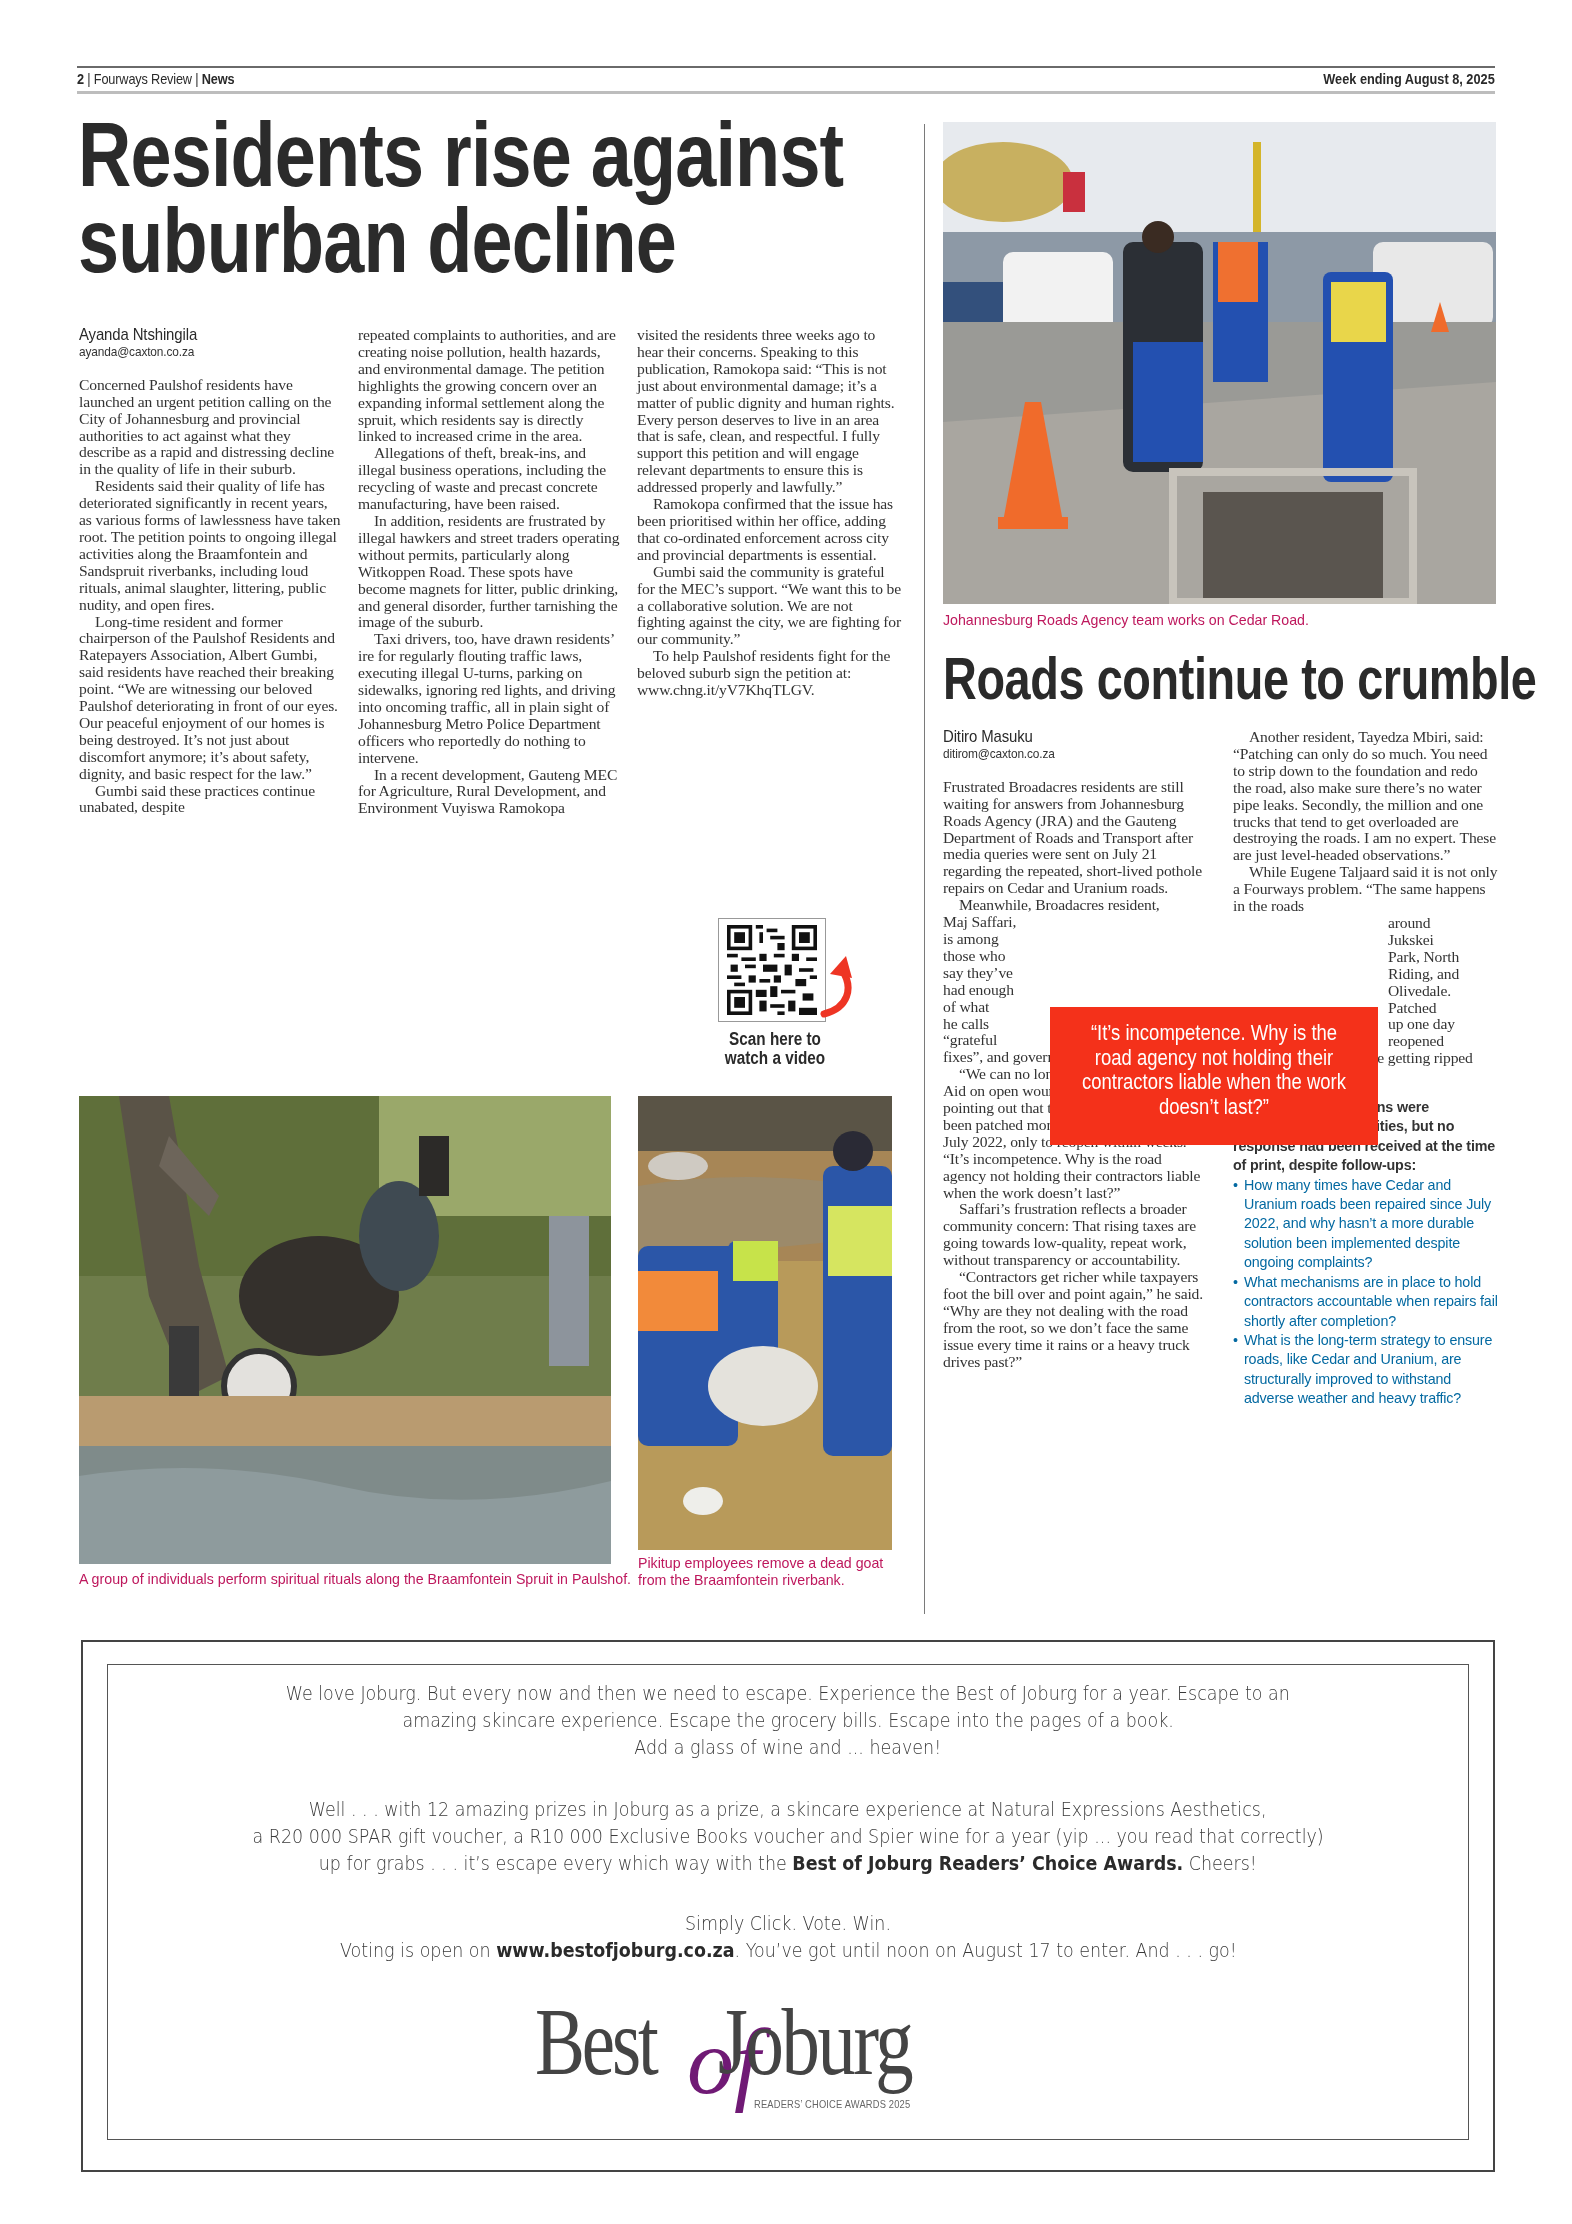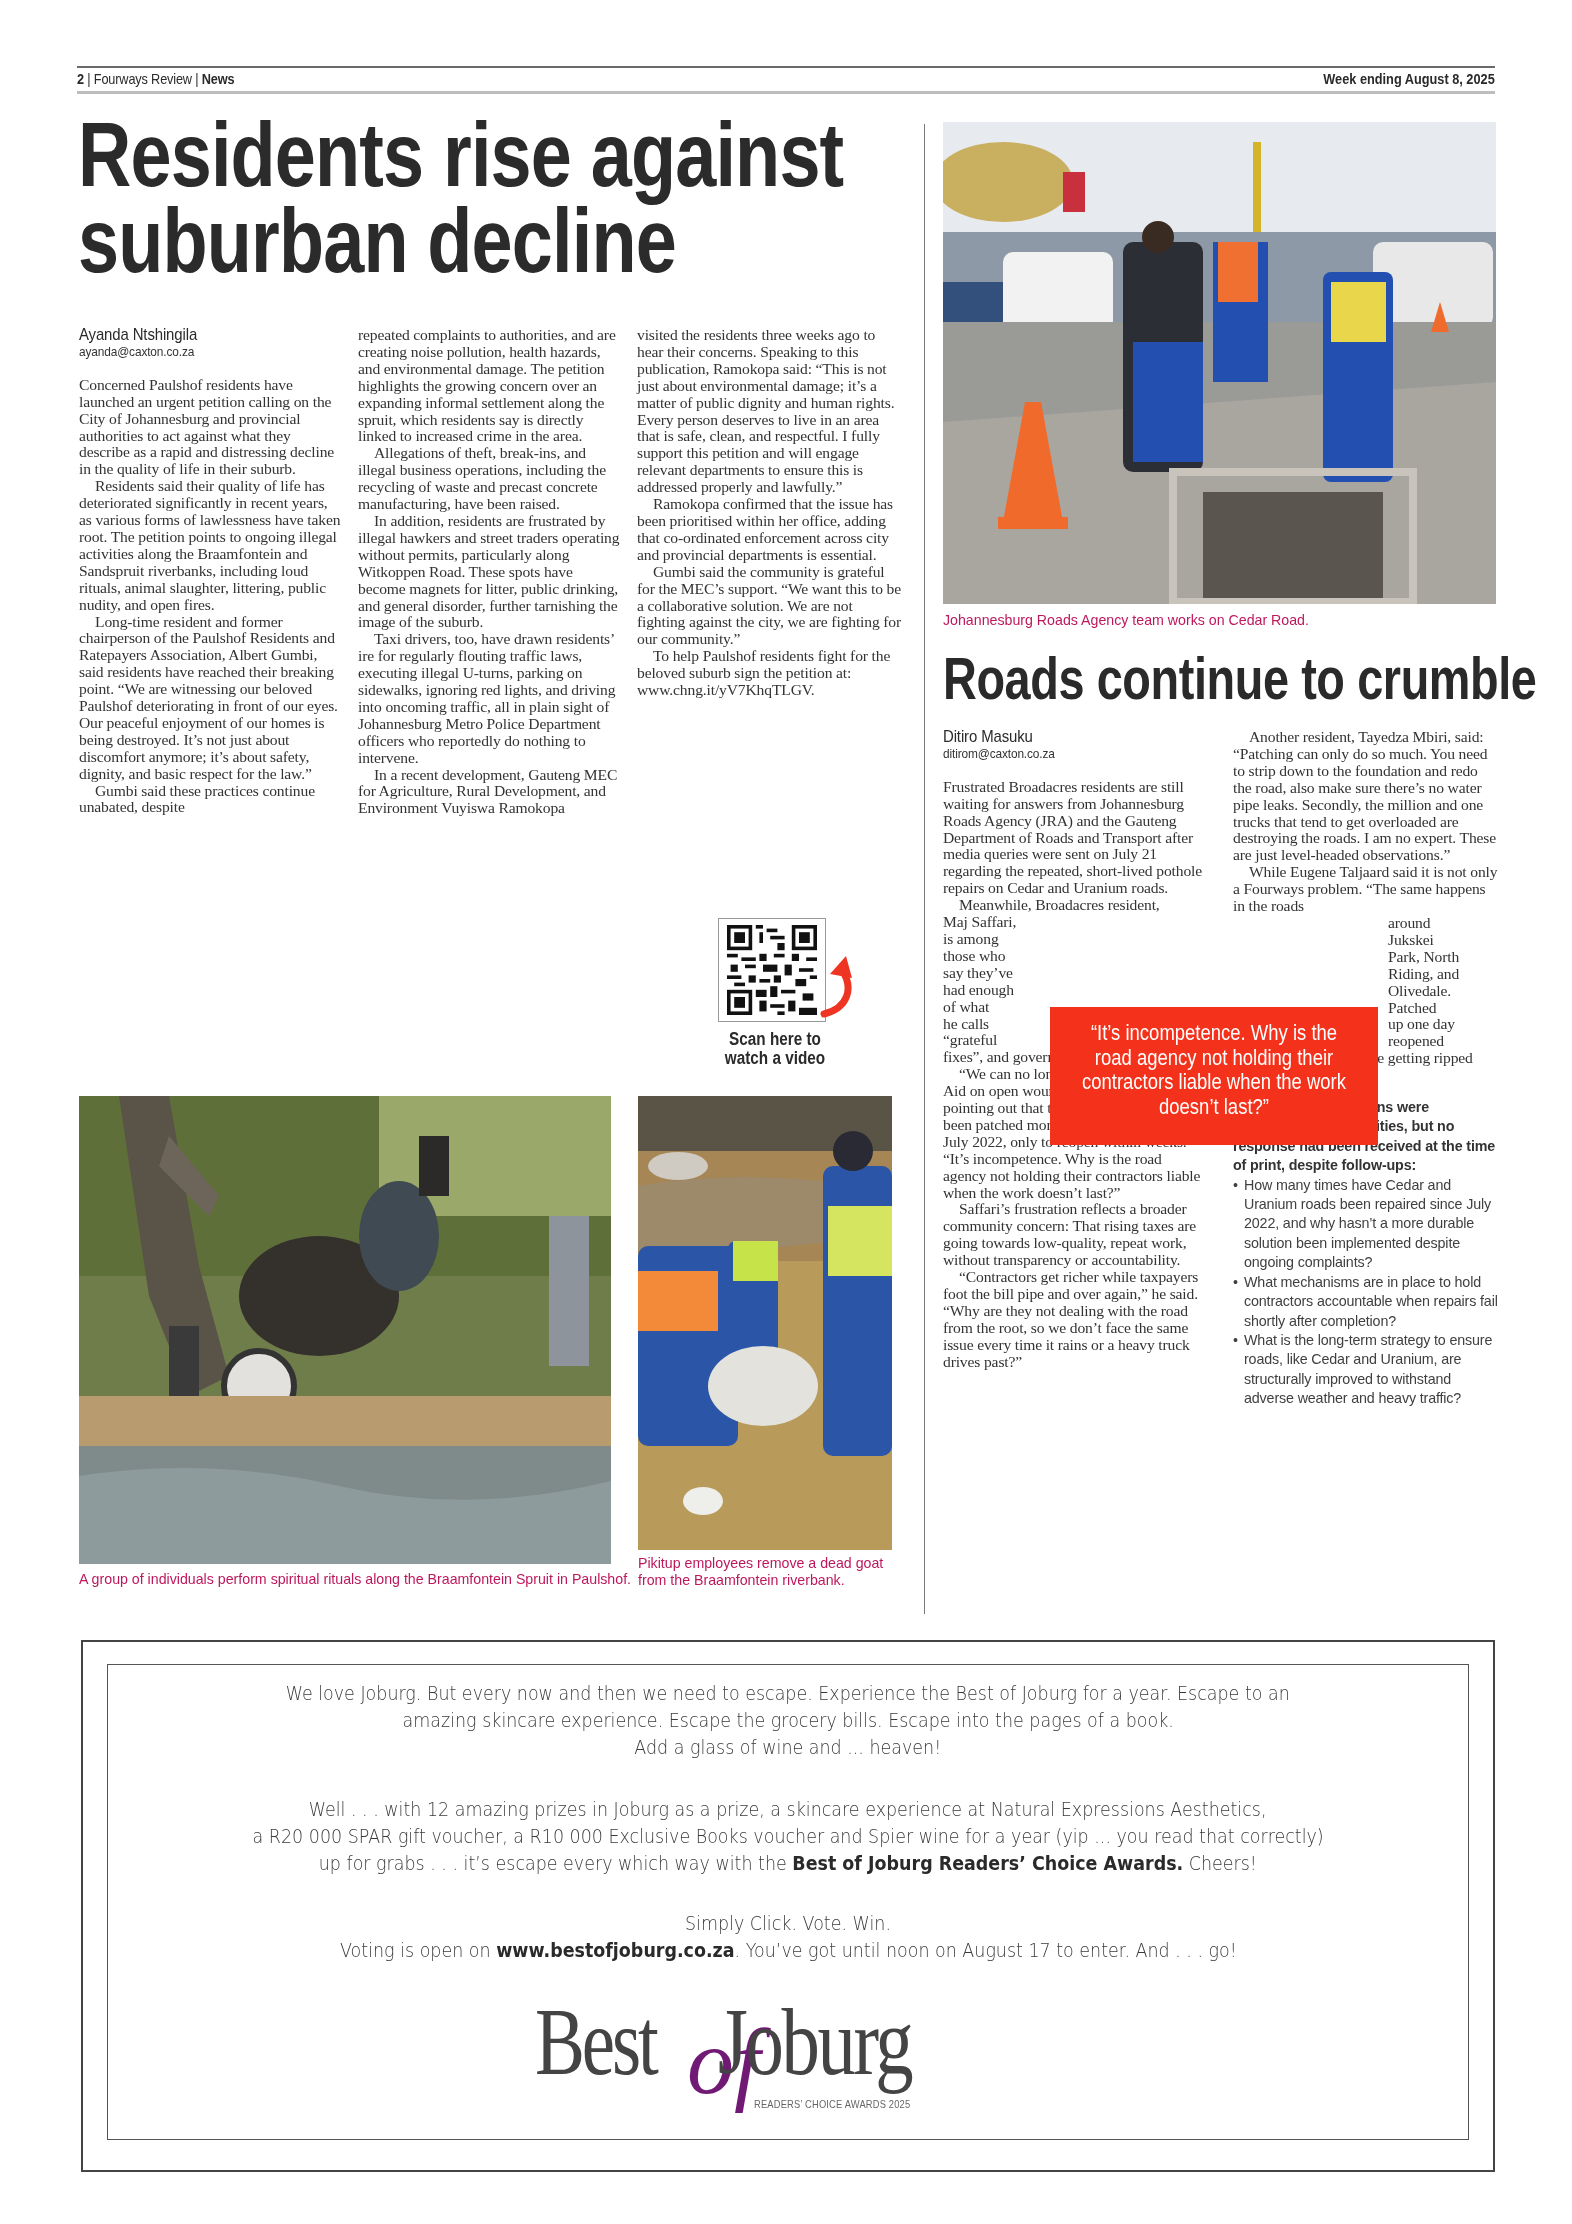--- a/index.html
+++ b/index.html
@@ -30,21 +30,21 @@
     .qr-box { position: absolute; left: 718px; top: 918px; width: 108px; height: 104px; border: 1px solid #999; background: #fff; padding: 6px; }
     .qr-arrow { position: absolute; left: 820px; top: 952px; width: 40px; height: 70px; }
     .qr-label { position: absolute; left: 700px; top: 1030px; width: 150px; text-align: center; font-family: "Liberation Sans", sans-serif; font-weight: bold; font-size: 18px; line-height: 19px; color: #2a2a2a; transform: scaleX(0.85); }
 
     .sub-headline { position: absolute; left: 943px; top: 648px; font-family: "Liberation Sans", sans-serif; font-size: 60px; line-height: 62px; color: #2a2a2a; transform: scaleX(0.78); transform-origin: left top; white-space: nowrap; letter-spacing: -0.5px; }
 
     .pullquote { position: absolute; left: 1050px; top: 1007px; width: 328px; height: 138px; background: #f4311a; color: #fff; font-family: "Liberation Sans", sans-serif; font-size: 22px; line-height: 24.5px; text-align: center; padding: 14px 6px; }
     .pullquote span { display: inline-block; transform: scaleX(0.84); }
 
     .questions-intro { font-family: "Liberation Sans", sans-serif; font-weight: bold; font-size: 14.3px; line-height: 19.4px; color: #333; }
-    .qlist { list-style: none; font-family: "Liberation Sans", sans-serif; font-size: 14.3px; line-height: 19.4px; color: #404040; }
+    .qlist { list-style: none; font-family: "Liberation Sans", sans-serif; font-size: 14.3px; line-height: 19.4px; color: #0369a1; }
     .qlist li { position: relative; padding-left: 11px; }
     .qlist li::before { content: "•"; position: absolute; left: 0; }
 
     .ad-outer { position: absolute; left: 81px; top: 1640px; width: 1414px; height: 532px; border: 2px solid #444; }
     .ad-inner { position: absolute; left: 107px; top: 1664px; width: 1362px; height: 476px; border: 1px solid #555; }
     .ad-text { position: absolute; left: 107px; width: 1362px; text-align: center; font-family: "DejaVu Sans", sans-serif; font-weight: 300; font-size: 19px; line-height: 27px; color: #3a3a3a; }
     .ad-text span.cond { display: inline-block; transform: scaleX(0.92); }
     .ad-text b { font-weight: bold; color: #2a2a2a; }
 
     .logo { position: absolute; left: 535px; top: 1994px; width: 520px; height: 130px; }
@@ -237,21 +237,21 @@
     <div>those who</div>
     <div>say they’ve</div>
     <div>had enough</div>
     <div>of what</div>
     <div>he calls</div>
     <div>“grateful</div>
   </div>
   <p>fixes”, and government silence.</p>
   <p class="ind">“We can no longer afford to put a Band-Aid on open wounds,” said Saffari, pointing out that the same potholes have been patched more than six times since July 2022, only to reopen within weeks. “It’s incompetence. Why is the road agency not holding their contractors liable when the work doesn’t last?”</p>
   <p class="ind">Saffari’s frustration reflects a broader community concern: That rising taxes are going towards low-quality, repeat work, without transparency or accountability.</p>
-  <p class="ind">“Contractors get richer while taxpayers foot the bill pipe and over again,” he said. “Why are they not dealing with the road from the root, so we don’t face the same issue every time it rains or a heavy truck drives past?”</p>
+  <p class="ind">“Contractors get richer while taxpayers foot the bill over and point again,” he said. “Why are they not dealing with the road from the root, so we don’t face the same issue every time it rains or a heavy truck drives past?”</p>
 </div>
 
 <div class="col" style="left:1233px; top:729px; width:266px;">
   <p class="ind">Another resident, Tayedza Mbiri, said: “Patching can only do so much. You need to strip down to the foundation and redo the road, also make sure there’s no water pipe leaks. Secondly, the million and one trucks that tend to get overloaded are destroying the roads. I am no expert. These are just level-headed observations.”</p>
   <p class="ind">While Eugene Taljaard said it is not only a Fourways problem. “The same happens in the roads</p>
   <div style="margin-left:155px; width:110px;font-family:Liberation Serif, serif;">
     <div>around</div>
     <div>Jukskei</div>
     <div>Park, North</div>
     <div>Riding, and</div>

